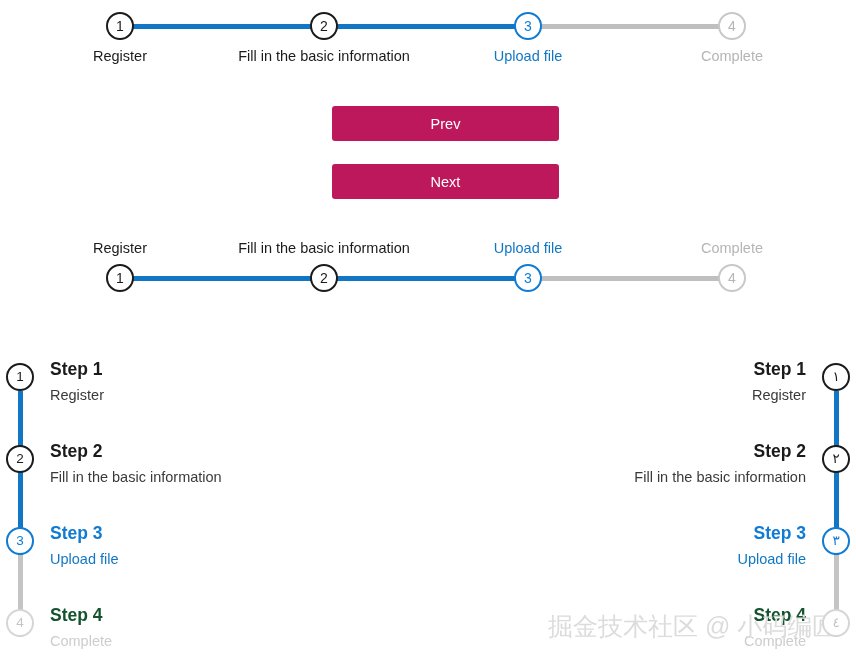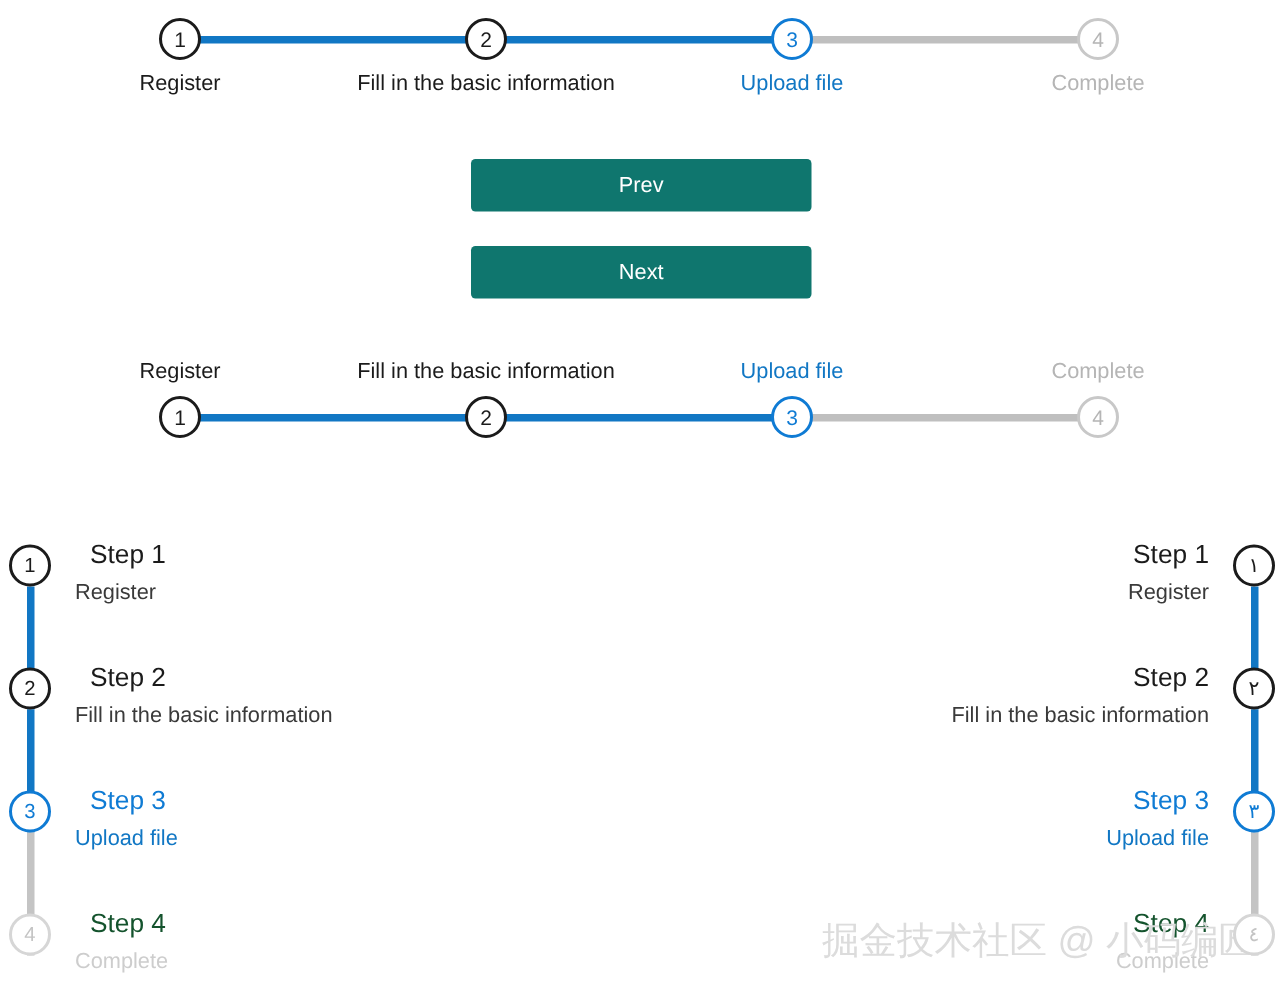--- a/index.html
+++ b/index.html
@@ -34,22 +34,22 @@
   .h-seg.pending { background: #bfbfbf; }
   .h-label {
     position: absolute; transform: translateX(-50%);
     font-size: 14.5px; color: #1b1b1b; white-space: nowrap;
   }
   .h-label.active { color: #1177c4; }
   .h-label.pending { color: #b5b5b5; }
 
   
   .btn {
-    position: absolute; left: 314px; width: 227px; height: 35px;
-    background: #0f766e; color: #ffffff;
+    position: absolute; left: 332px; width: 227px; height: 35px;
+    background: #be185d; color: #ffffff;
     border: none; border-radius: 3px;
     font-family: "Liberation Sans", sans-serif;
     font-size: 14.5px; cursor: pointer;
     display: flex; align-items: center; justify-content: center;
     padding: 0;
   }
   #btn-prev { top: 106px; }
   #btn-next { top: 164px; }
 
   
@@ -78,22 +78,22 @@
 
   #v-left .v-node { left: 20px; margin-left: -14px; }
   #v-left .v-line { left: 20px; margin-left: -2.5px; }
   #v-left .v-text { margin-left: 50px; text-align: left; }
 
   #v-right .v-node { right: 20px; margin-right: -14px; }
   #v-right .v-line { right: 20px; margin-right: -2.5px; }
   #v-right .v-text { margin-right: 50px; text-align: right; }
 
   .v-title {
-    font-size: 17.5px; font-weight: normal; color: #1b1b1b;
-    line-height: 1.1; padding-top: 8px; white-space: nowrap; margin-left: 10px;
+    font-size: 17.5px; font-weight: bold; color: #1b1b1b;
+    line-height: 1.1; padding-top: 8px; white-space: nowrap;
   }
   .v-title.active { color: #0f7bd4; }
   .v-title.pending { color: #14532d; }
   .v-desc {
     font-size: 14.5px; color: #3a3a3a; line-height: 1.1;
     padding-top: 9px; white-space: nowrap;
   }
   .v-desc.active { color: #1177c4; }
   .v-desc.pending { color: #cdcdcd; }
 

